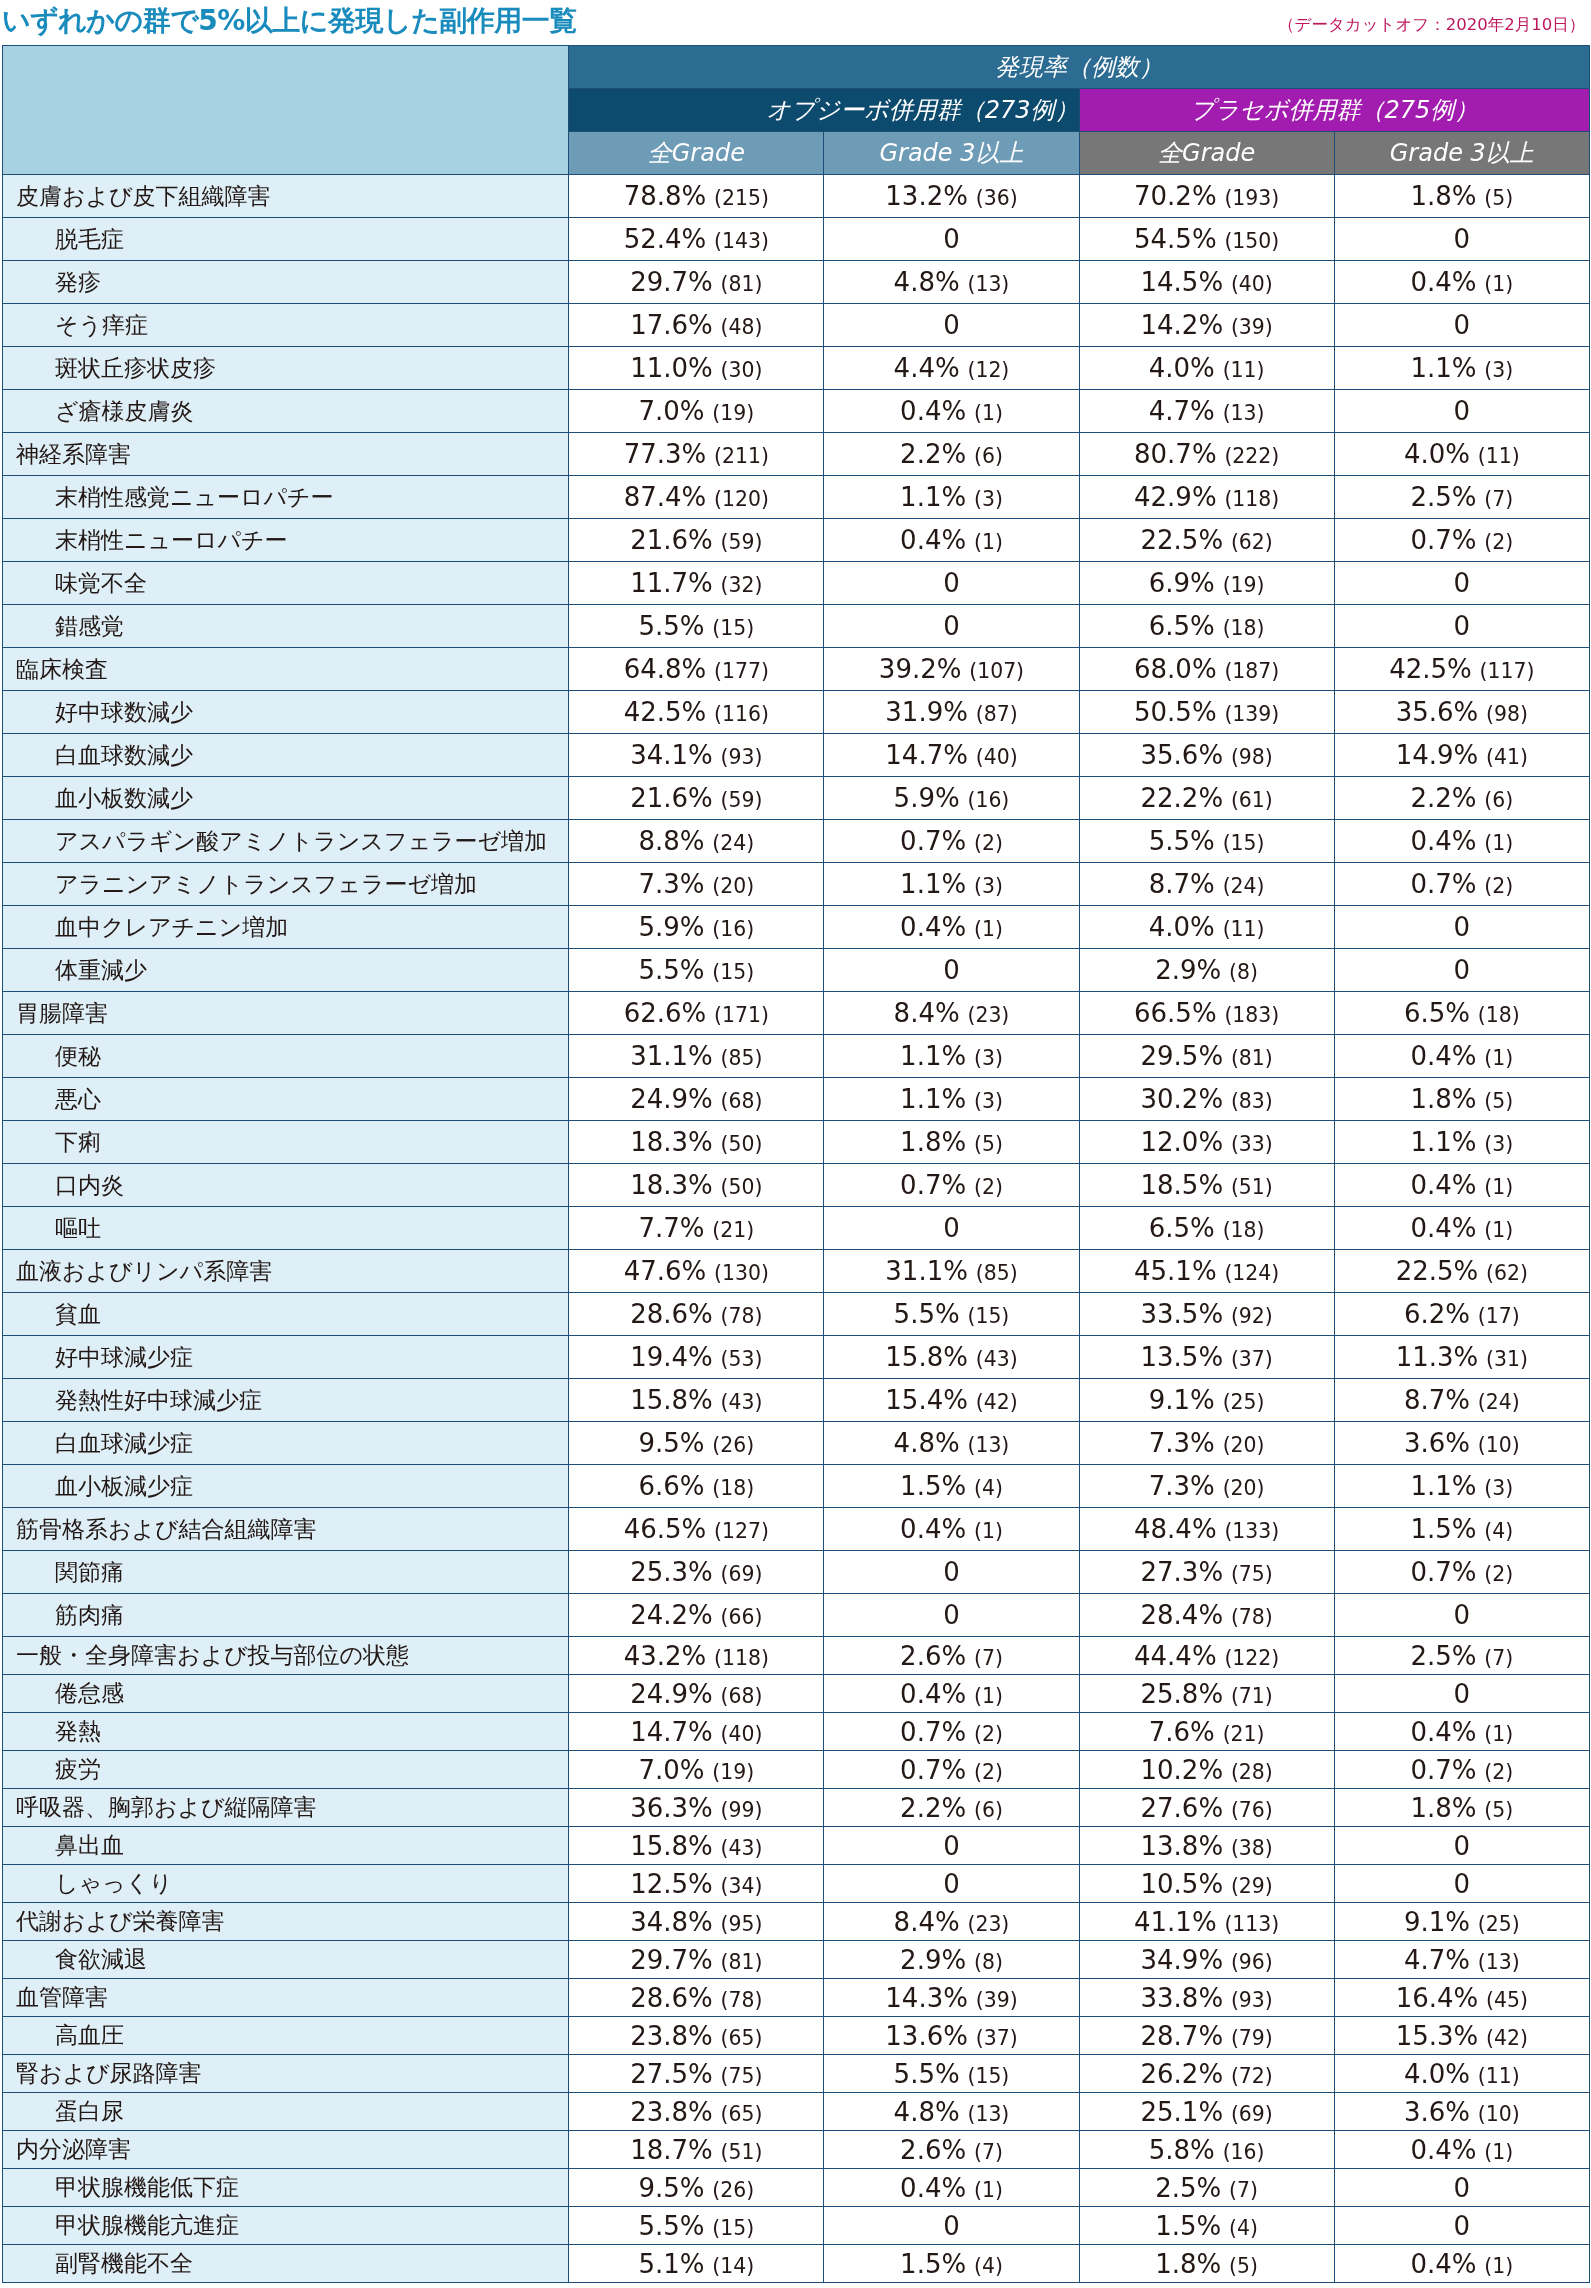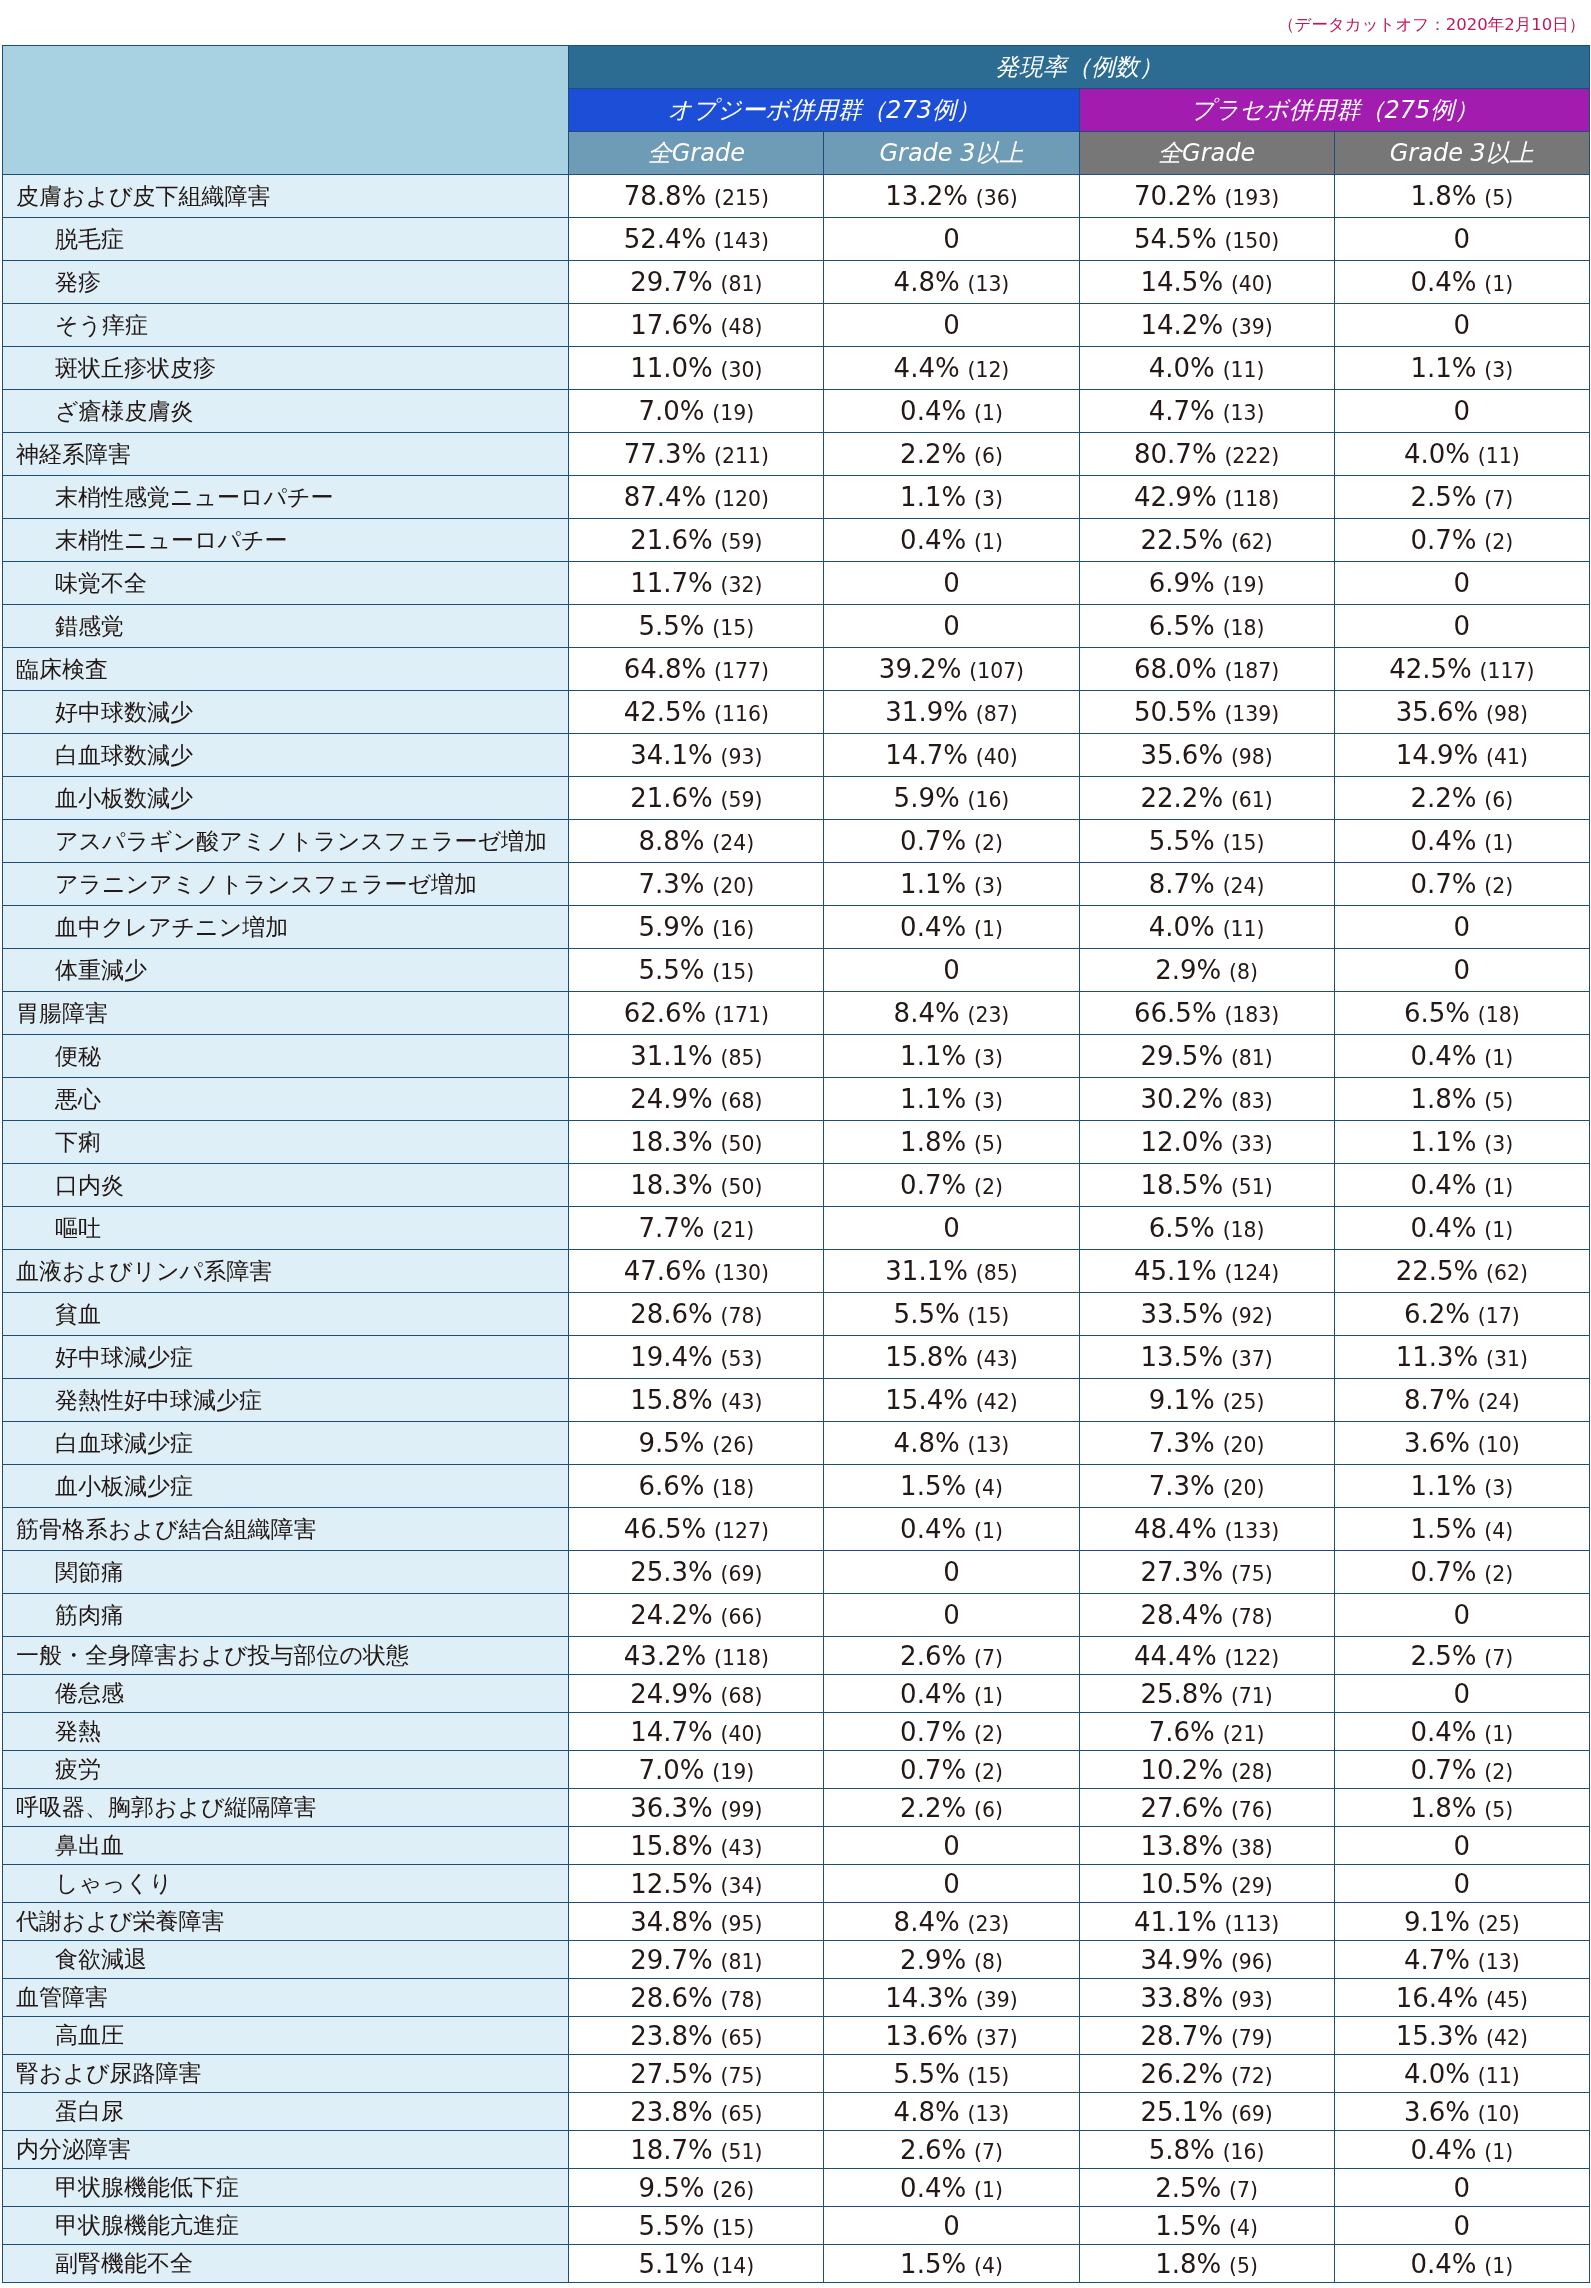--- a/index.html
+++ b/index.html
@@ -11,35 +11,36 @@
   table.ae {
     position: absolute; left: 1.9px; top: 45px; width: 1588px;
     border-collapse: collapse; table-layout: fixed;
   }
   table.ae col.c-label { width: 566px; }
   table.ae col.c-val { width: 255px; }
   table.ae td, table.ae th { border: 1.9px solid #1d4e78; }
   th { font-weight: normal; color: #ffffff; font-size: 24px; text-align: center; font-style: italic; }
   th.corner { background: #a8d1e2; }
   th.h-top { background: #2d6c92; height: 43px; }
-  th.h-opdivo { background: #1d4ed8; height: 43px; }
+  th.h-opdivo { background: #0c4a6e; height: 43px; text-align: right; }
   th.h-placebo { background: #a21caf; height: 43px; }
   th.h-sub-op { background: #6e9bb6; height: 43px; }
   th.h-sub-pl { background: #777777; height: 43px; }
   td.label { background: #deeff7; font-size: 23px; padding-left: 13px; white-space: nowrap; overflow: hidden; }
   td.label.sub { padding-left: 52px; }
   td.val { background: #ffffff; text-align: center; font-size: 26px; white-space: nowrap; }
   td.val .n { font-size: 20.4px; margin-left: 7.8px; }
   tr.r44 td { height: 43px; }
   tr.r40 td { height: 38px; }
 </style>
 </head>
 <body>
 
 <div class="title-bar">
+  <div class="title">いずれかの群で5%以上に発現した副作用一覧</div>
   <div class="cutoff">（データカットオフ：2020年2月10日）</div>
 </div>
 
 <table class="ae">
   <colgroup>
     <col class="c-label">
       <col class="c-val">
       <col class="c-val">
       <col class="c-val">
       <col class="c-val">

